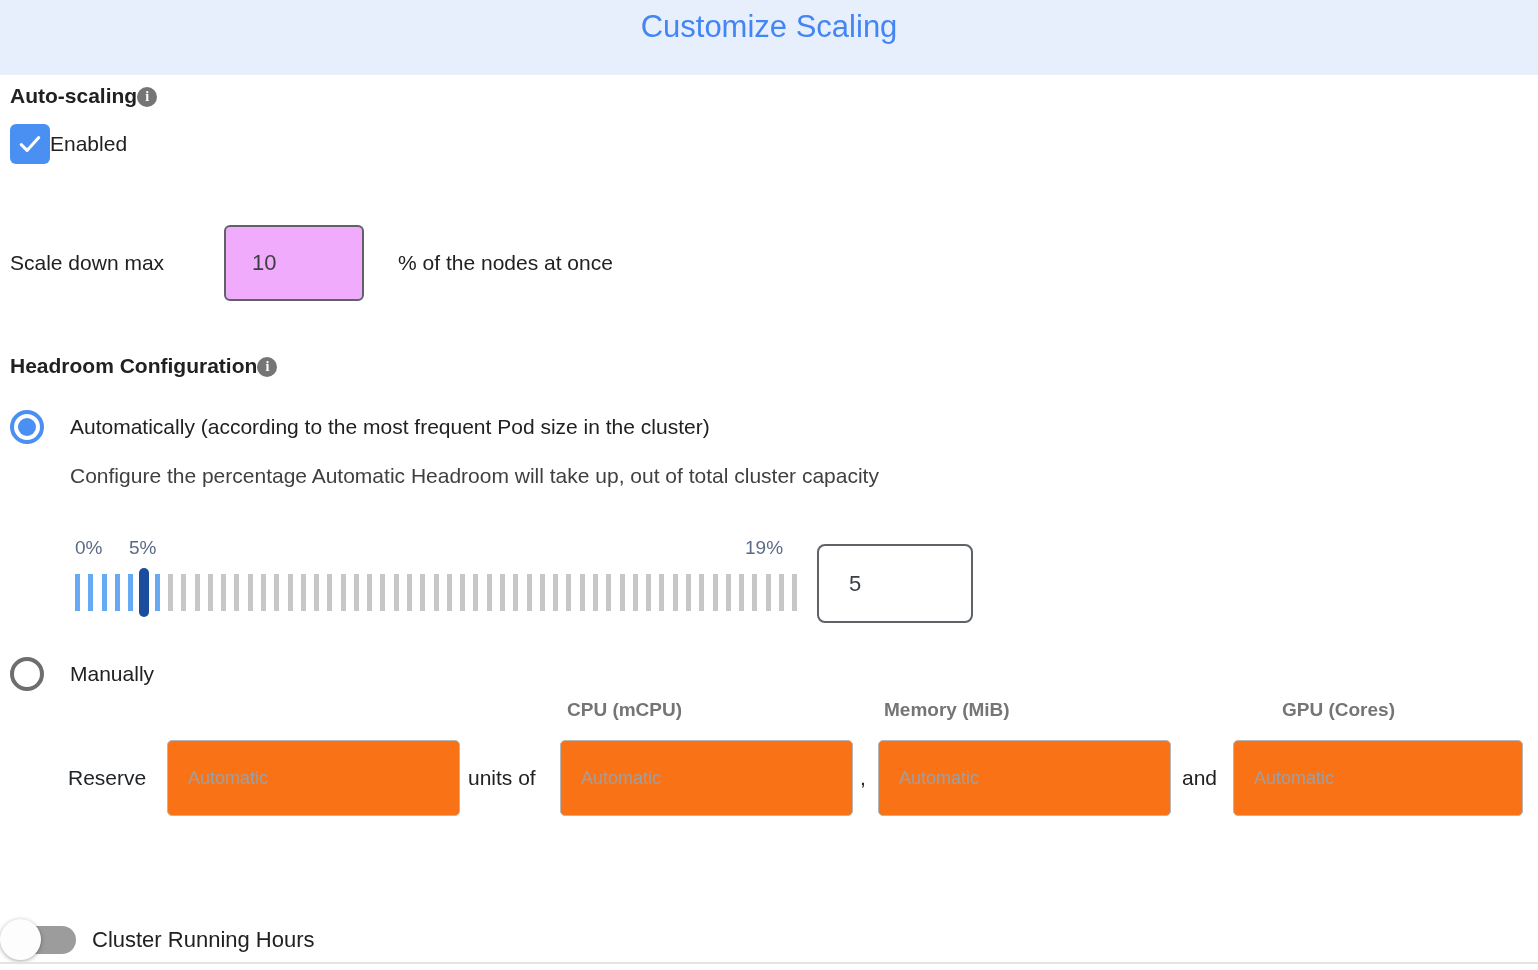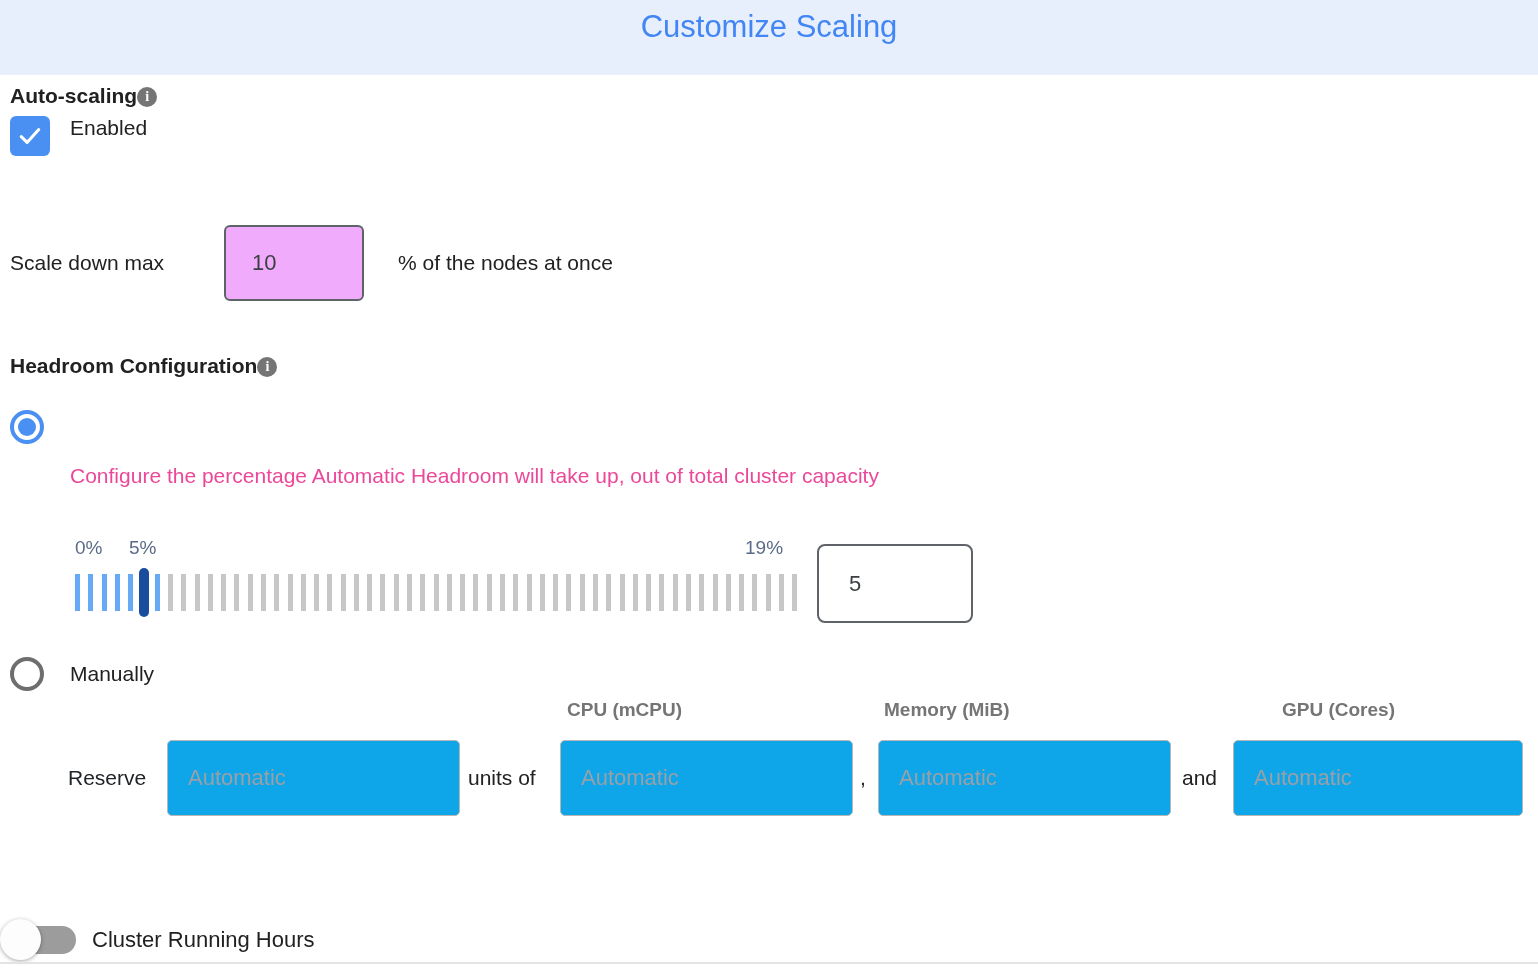--- a/index.html
+++ b/index.html
@@ -14,62 +14,62 @@
 
   
   .section-label { position:absolute; display:flex; align-items:center; 
                    font-size:21px; font-weight:700; color:#212121; }
   .info-icon { width:20px; height:20px; border-radius:50%; background:#757575; color:#fff;
                display:inline-flex; align-items:center; justify-content:center;
                font-size:14px; font-weight:700; font-family:"Liberation Serif", serif;
                position:relative; top:1px; }
 
   
-  .check-row { position:absolute; left:10px; top:116px; display:flex; gap:20px; }
+  .check-row { position:absolute; left:10px; top:124px; display:flex; align-items:center; }
   .checkbox { width:40px; height:40px; border-radius:6px; background:var(--accent-blue);
               display:flex; align-items:center; justify-content:center; }
   .plain-label { font-size:21px; color:#212121; }
 
   
   .scaledown-row { position:absolute; left:10px; top:225px; height:76px;
                    display:flex; align-items:center;gap:31px; }
   .num-input { height:76px; border:2px solid #5f6368; border-radius:6px; background:#f0abfc;
                font-family:"Liberation Sans", sans-serif; font-size:22px; color:#3c4043;
                padding-left:26px; outline:none; }
   .scaledown-row .num-input { width:140px; margin-left:29px; }
   .scaledown-row .suffix { margin-left:3px; }
 
   
   .radio-row { position:absolute; display:flex; align-items:center; gap:26px; }
   .radio { width:34px; height:34px; border-radius:50%; position:relative; flex:none; }
   .radio.selected { border:4px solid var(--accent-blue); }
   .radio.selected::after { content:""; position:absolute; inset:4px; border-radius:50%;
                            background:var(--accent-blue); }
   .radio.unselected { border:4px solid #6e6e6e; }
-  .sub-text { position:absolute; left:70px; top:464px; font-size:21px; color:#ec4899; }
+  .sub-text { position:absolute; left:70px; top:464px; font-size:21px; color:#404040; }
 
   
   .slider-label { position:absolute; top:537px; font-size:19px; color:#5b6b87; }
   .slider-wrap { position:absolute; left:75px; top:574px; width:723px; height:37px; }
   .ticks { display:flex; justify-content:space-between; width:100%; height:100%; }
   .tick { width:5px; height:37px; background:var(--tick-gray); }
   .tick-blue { background:var(--tick-blue); }
   .slider-handle { position:absolute; top:-6px; width:10px; height:49px; border-radius:5px;
                    background:var(--handle-navy); }
   .headroom-value { position:absolute; left:817px; top:544px; width:156px; height:79px;
                     border:2px solid #5f6368; border-radius:8px; padding-left:30px;
                     font-size:22px; color:#3c4043; font-family:"Liberation Sans", sans-serif;
                     background:#fff; outline:none; }
 
   
   .col-header { position:absolute; top:699px; font-size:19px; font-weight:700; color:#757575; }
   .reserve-label { position:absolute; left:68px; top:740px; height:76px;
                    display:flex; align-items:center; font-size:21px; }
   .auto-input { position:absolute; top:740px; height:76px; border:1px solid #b6b6b6;
-                border-radius:5px; background:#0ea5e9; padding-left:20px; font-size:22px;
+                border-radius:5px; background:#f97316; padding-left:20px; font-size:18px;
                 font-family:"Liberation Sans", sans-serif; color:#3c4043; outline:none; }
   .auto-input::placeholder { color:#9aa0a6; opacity:1; }
   .between-text { position:absolute; top:740px; height:76px; display:flex;
                   align-items:center; font-size:21px; color:#212121; }
 
   
   .toggle-row { position:absolute; left:0; top:918px; display:flex; align-items:center; gap:16px; }
   .toggle { position:relative; width:76px; height:44px; flex:none; }
   .toggle-track { position:absolute; left:10px; top:8px; width:66px; height:28px;
                   border-radius:14px; background:var(--toggle-track); }
@@ -108,20 +108,21 @@
     <span class="plain-label suffix">% of the nodes at once</span>
   </div>
 
   <div class="section-label" style="left:10px; top:354px;">
     <span>Headroom Configuration</span>
     <span class="info-icon">i</span>
   </div>
 
   <div class="radio-row" style="left:10px; top:410px;">
     <span class="radio selected"></span>
+    <span class="plain-label">Automatically (according to the most frequent Pod size in the cluster)</span>
   </div>
 
   <div class="sub-text">Configure the percentage Automatic Headroom will take up, out of total cluster capacity</div>
 
   <span class="slider-label" style="left:75px;">0%</span>
   <span class="slider-label" style="left:129px;">5%</span>
   <span class="slider-label" style="left:745px;">19%</span>
 
   <div class="slider-wrap">
     <div class="ticks">

